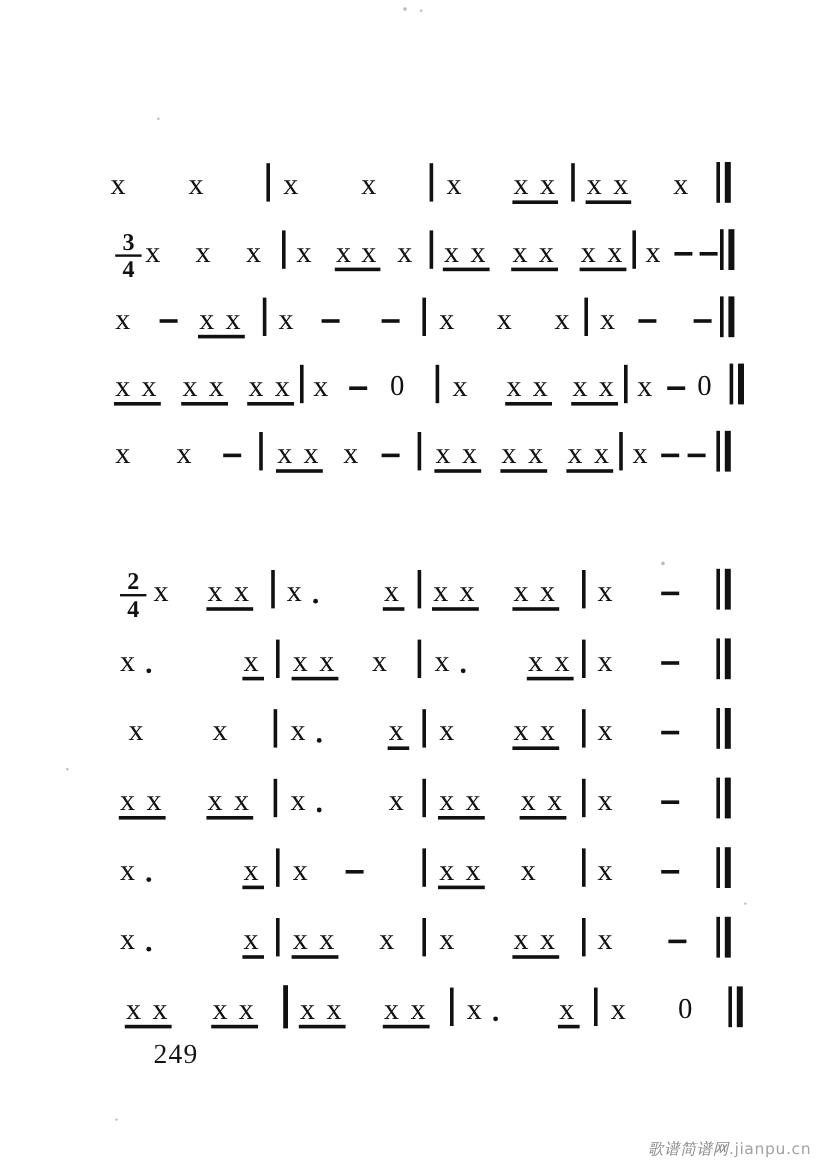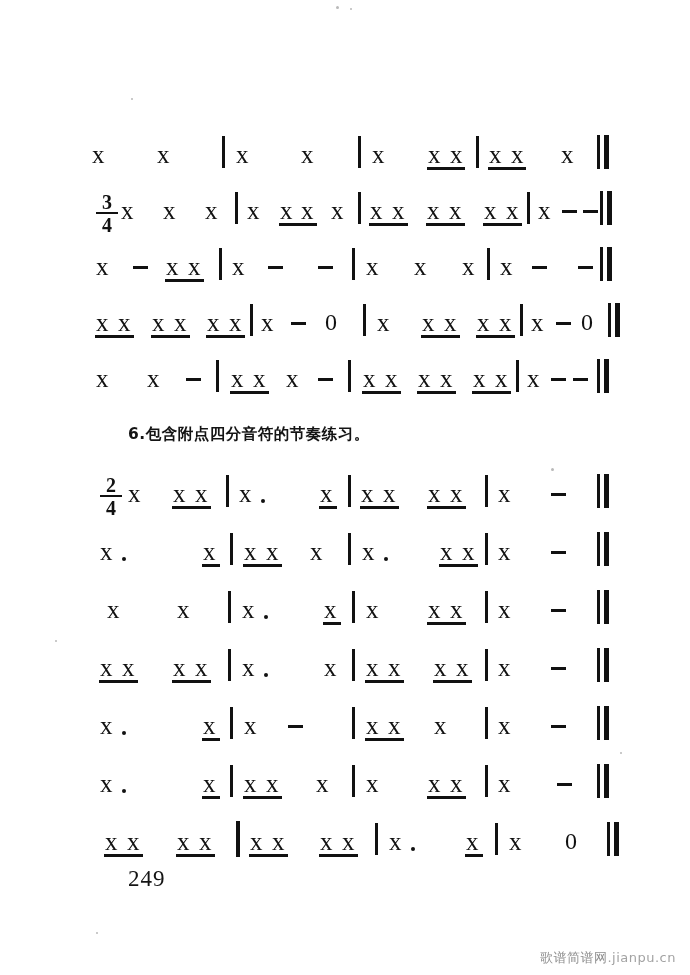--- a/index.html
+++ b/index.html
@@ -146,21 +146,21 @@
   .watermark {
     position: absolute;
     right: 14px;
     bottom: 8px;
     font-family: "DejaVu Sans", sans-serif;
     font-size: 13px;
     color: #8e8e8e;
     letter-spacing: 0.5px;
     white-space: nowrap;
   }
-  .watermark .wm-cn { color: #8e8e8e; }
+  .watermark .wm-cn { color: #8e8e8e; font-style: italic; }
   .watermark .wm-en { color: #a3a3a3; }
 </style>
 </head>
 <body>
 
 <div class="page">
 
   <div class="specks">
     <div class="speck" style="left:336px; top:6px; width:3px; height:3px;"></div>
     <div class="speck" style="left:350px; top:8px; width:2px; height:2px;"></div>
@@ -306,21 +306,20 @@
       <span class="beam" style="left:472px; top:35px; width:39px;"></span>
       <span class="bar" style="left:516px; top:4px;"></span>
       <span class="tok x" style="left:527px; top:10px;">x</span>
       <span class="dash" style="left:551px; top:22px;"></span>
       <span class="dash" style="left:573px; top:22px;"></span>
       <span class="endbar-a" style="left:597px; top:3px;"></span>
       <span class="endbar-b" style="left:604px; top:3px;"></span>
     </div>
   </div>
 
-  <div class="section-title" style="left:128px; top:424px;">6.包含附点四分音符的节奏练习。</div>
 
   <div class="rhythm-block" style="top:471px;">
     <div class="line">
       <span class="timesig" style="left:100px; top:4px;">
         <span class="num">2</span>
         <span class="den">4</span>
       </span>
       <span class="tok x" style="left:128px; top:10px;">x</span>
       <span class="tok x" style="left:173px; top:10px;">x</span>
       <span class="tok x" style="left:195px; top:10px;">x</span>

